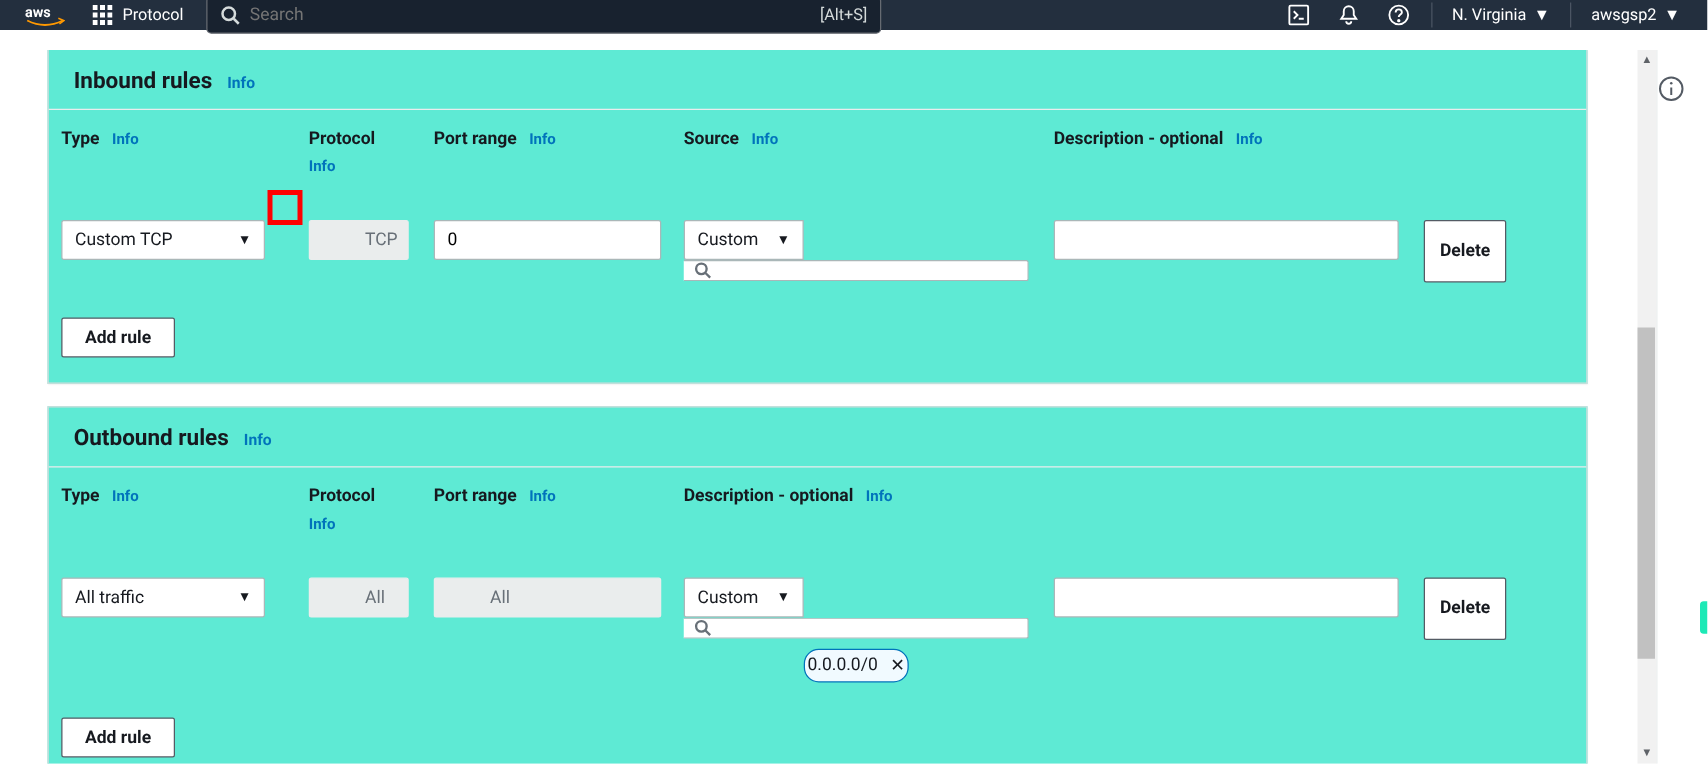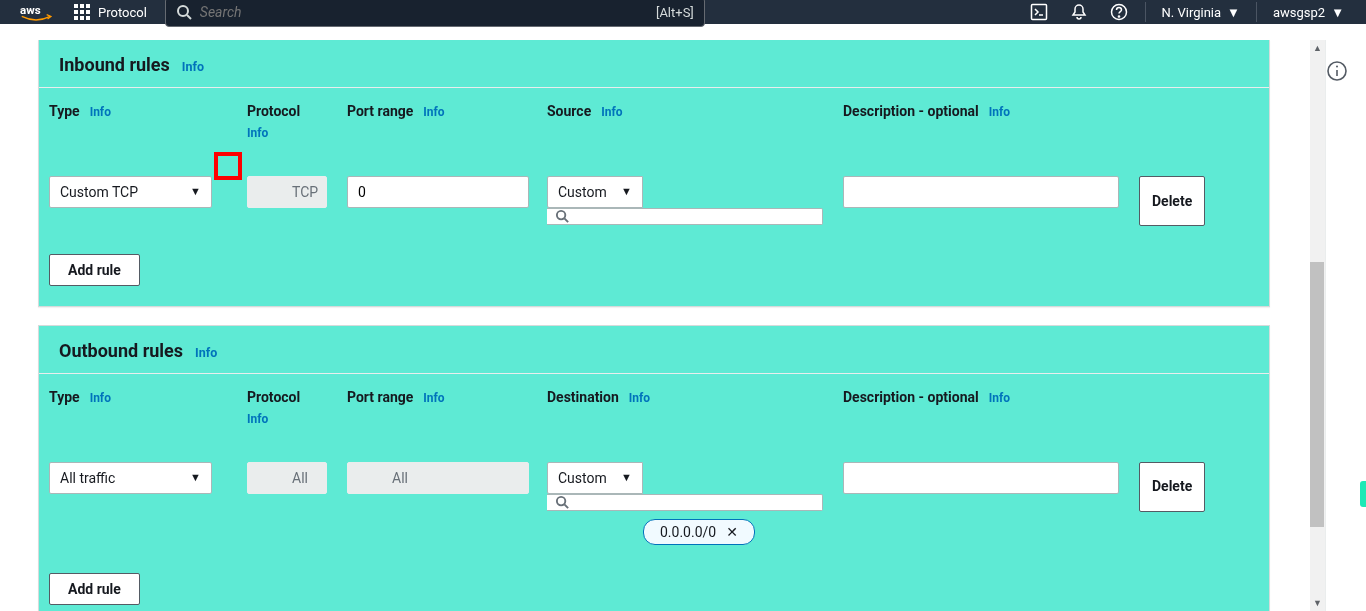--- a/index.html
+++ b/index.html
@@ -63,21 +63,20 @@
       color: #d5dbdb;
       margin-right: 8px;
       width: 16px;
       height: 16px;
     }
     .search-box input {
       background: transparent;
       border: none;
       color: #8b5cf6;
       font-size: 14px;
-      font-style: italic;
       flex: 1;
       outline: none;
     }
     .search-box .kbd {
       font-size: 13px;
       color: #d5dbdb;
       font-style: normal;
     }
     .nav-spacer {
       flex: 1;
@@ -274,21 +273,21 @@
     }
     .token-row {
       margin-top: 8px;
       padding-left: 96px;
     }
     .token {
       display: inline-flex;
       align-items: center;
       border: 1px solid #0073bb;
       background: #f1faff;
-      padding: 4px 16px;
+      padding: 4px 2px;
       font-size: 14px;
       color: #16191f;
       border-radius: 12px;
     }
     .token .x {
       margin-left: 10px;
       cursor: pointer;
       color: #16191f;
       font-size: 14px;
     }
@@ -485,21 +484,20 @@
     <div class="panel">
       <div class="panel-header">
         <h2>Outbound rules</h2>
         <span class="info-link">Info</span>
       </div>
       <div class="panel-body">
         <div class="rule-headers">
           <div class="col-label"><span>Type</span><span class="inline-info">Info</span></div>
           <div class="col-label stack"><span>Protocol</span><span class="sub-info">Info</span></div>
           <div class="col-label"><span>Port range</span><span class="inline-info">Info</span></div>
-          <div class="col-label"><span>Destination</span><span class="inline-info">Info</span></div>
           <div class="col-label"><span>Description - optional</span><span class="inline-info">Info</span></div>
           <div></div>
         </div>
         <div class="rule-row">
           <div class="cell type">
             <div class="select">
               <span>All traffic</span>
               <span class="caret">▼</span>
             </div>
           </div>

